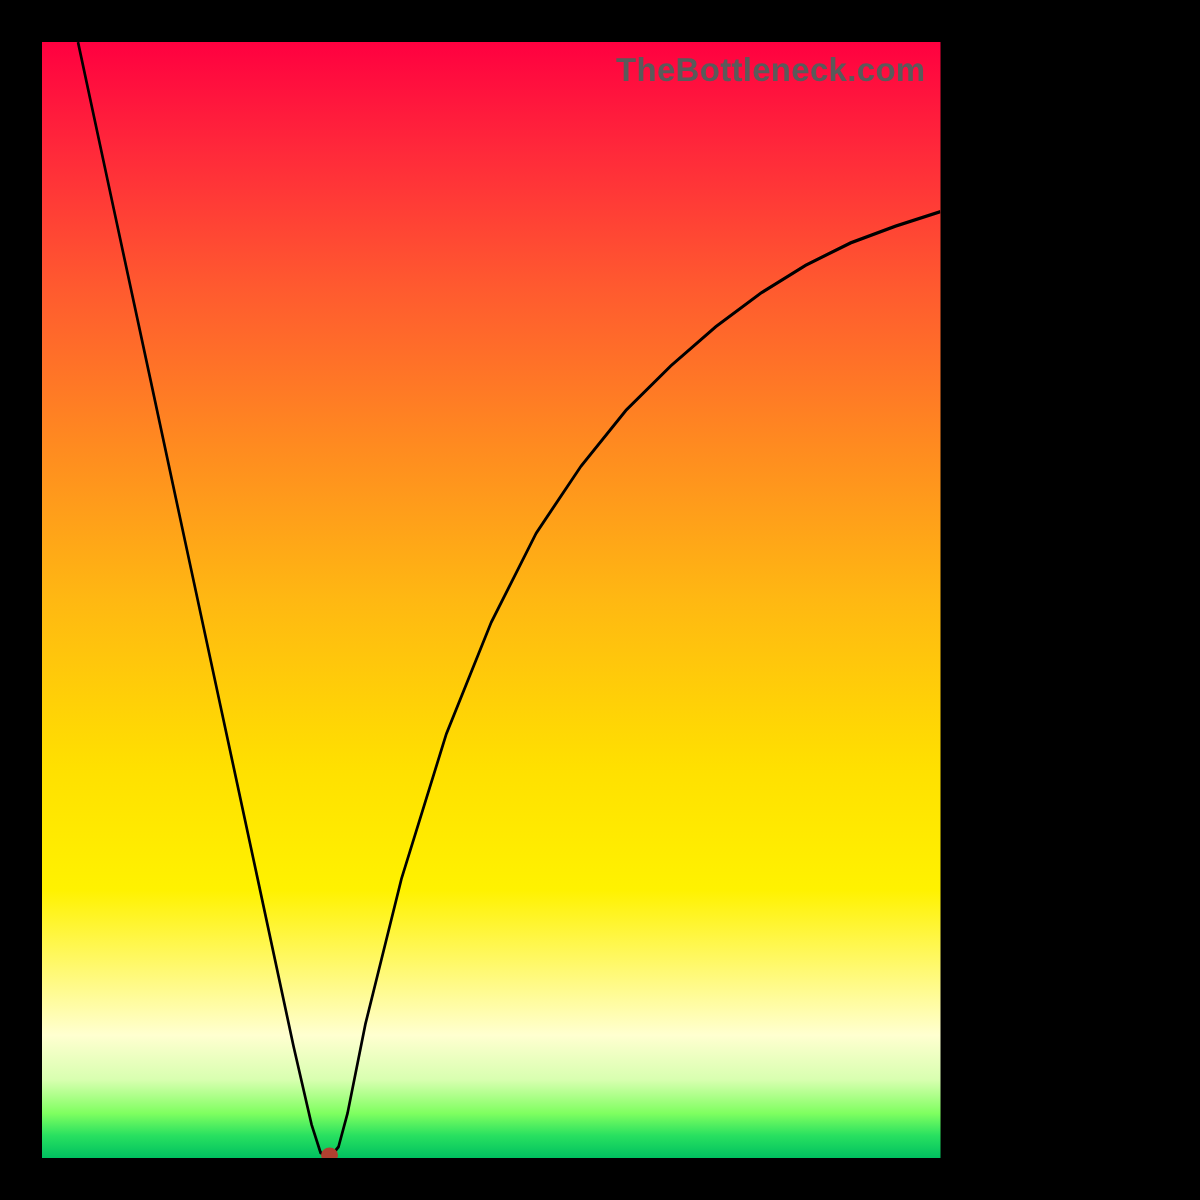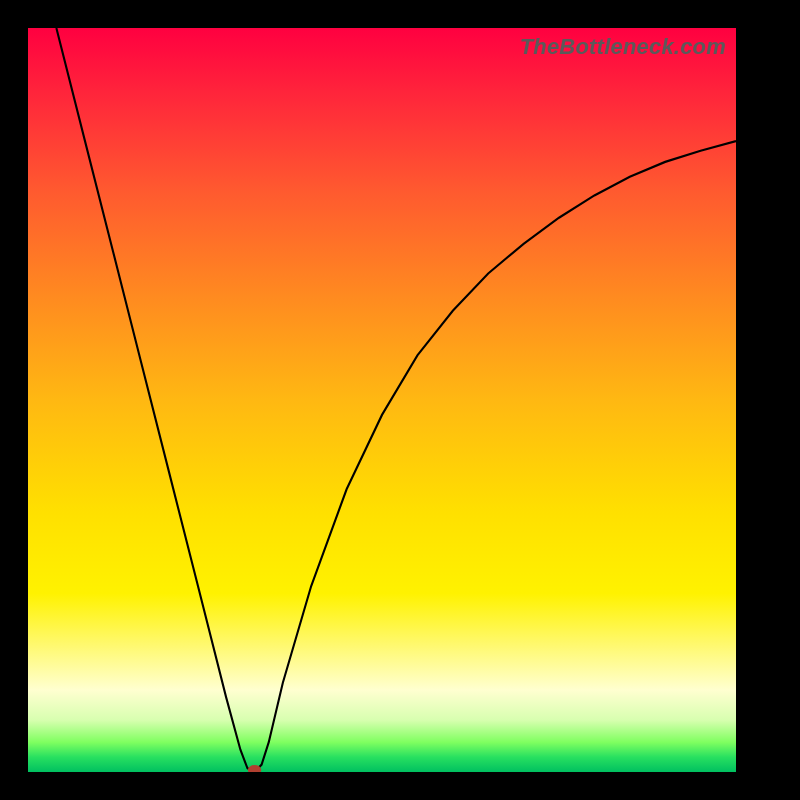--- a/index.html
+++ b/index.html
@@ -7,39 +7,38 @@
   .frame {
     position: relative;
     width: 800px;
     height: 800px;
     background: #000;
   }
   .plot {
     position: absolute;
     left: 28px;
     top: 28px;
-    width: 708px;
+    width: 599px;
     height: 744px;
     background: linear-gradient(
       to bottom,
       #ff0040 0%,
       #ff2a3a 10%,
       #ff5a2f 22%,
       #ff8a20 36%,
       #ffb812 50%,
       #ffe000 65%,
       #fff200 76%,
       #fff970 83%,
       #ffffd0 89%,
       #d8ffb0 93%,
       #7fff60 96%,
       #28e060 98%,
       #00c060 100%
     );
-    font-style: italic;
   }
   .watermark {
     position: absolute;
     top: 6px;
     right: 10px;
     font-family: Arial, Helvetica, sans-serif;
     font-size: 22px;
     font-weight: 600;
     color: #5a5a5a;
     letter-spacing: 0.2px;

